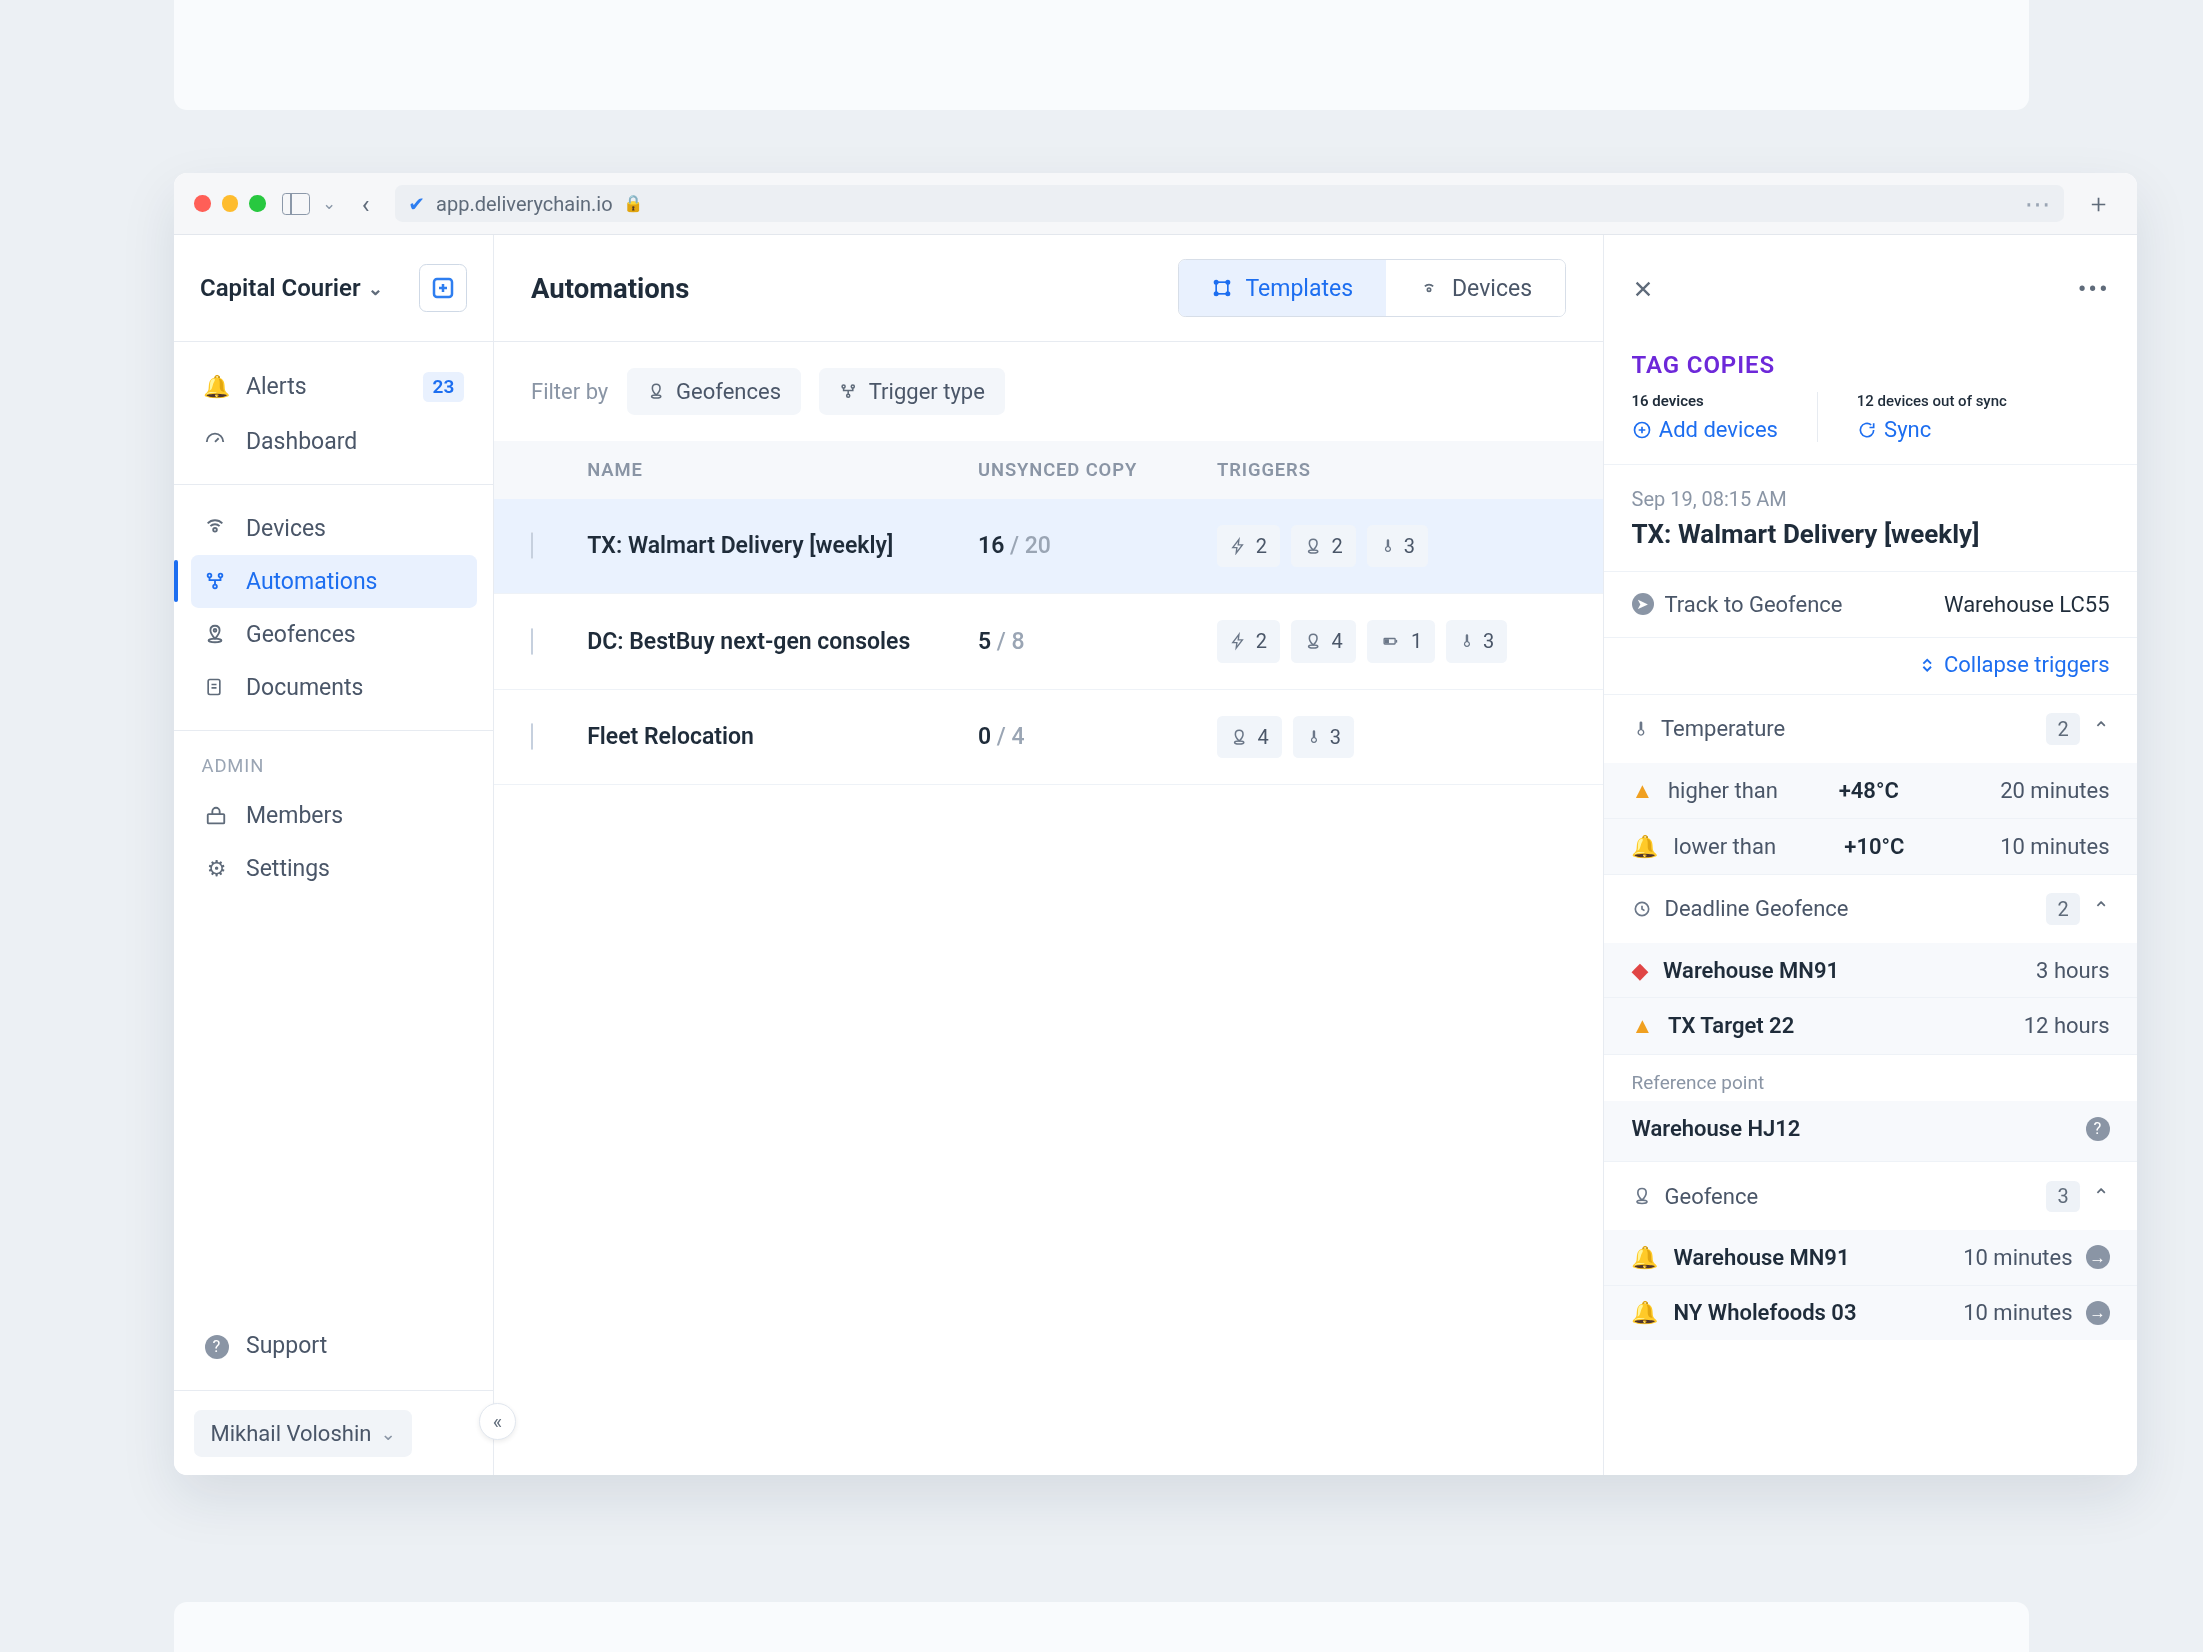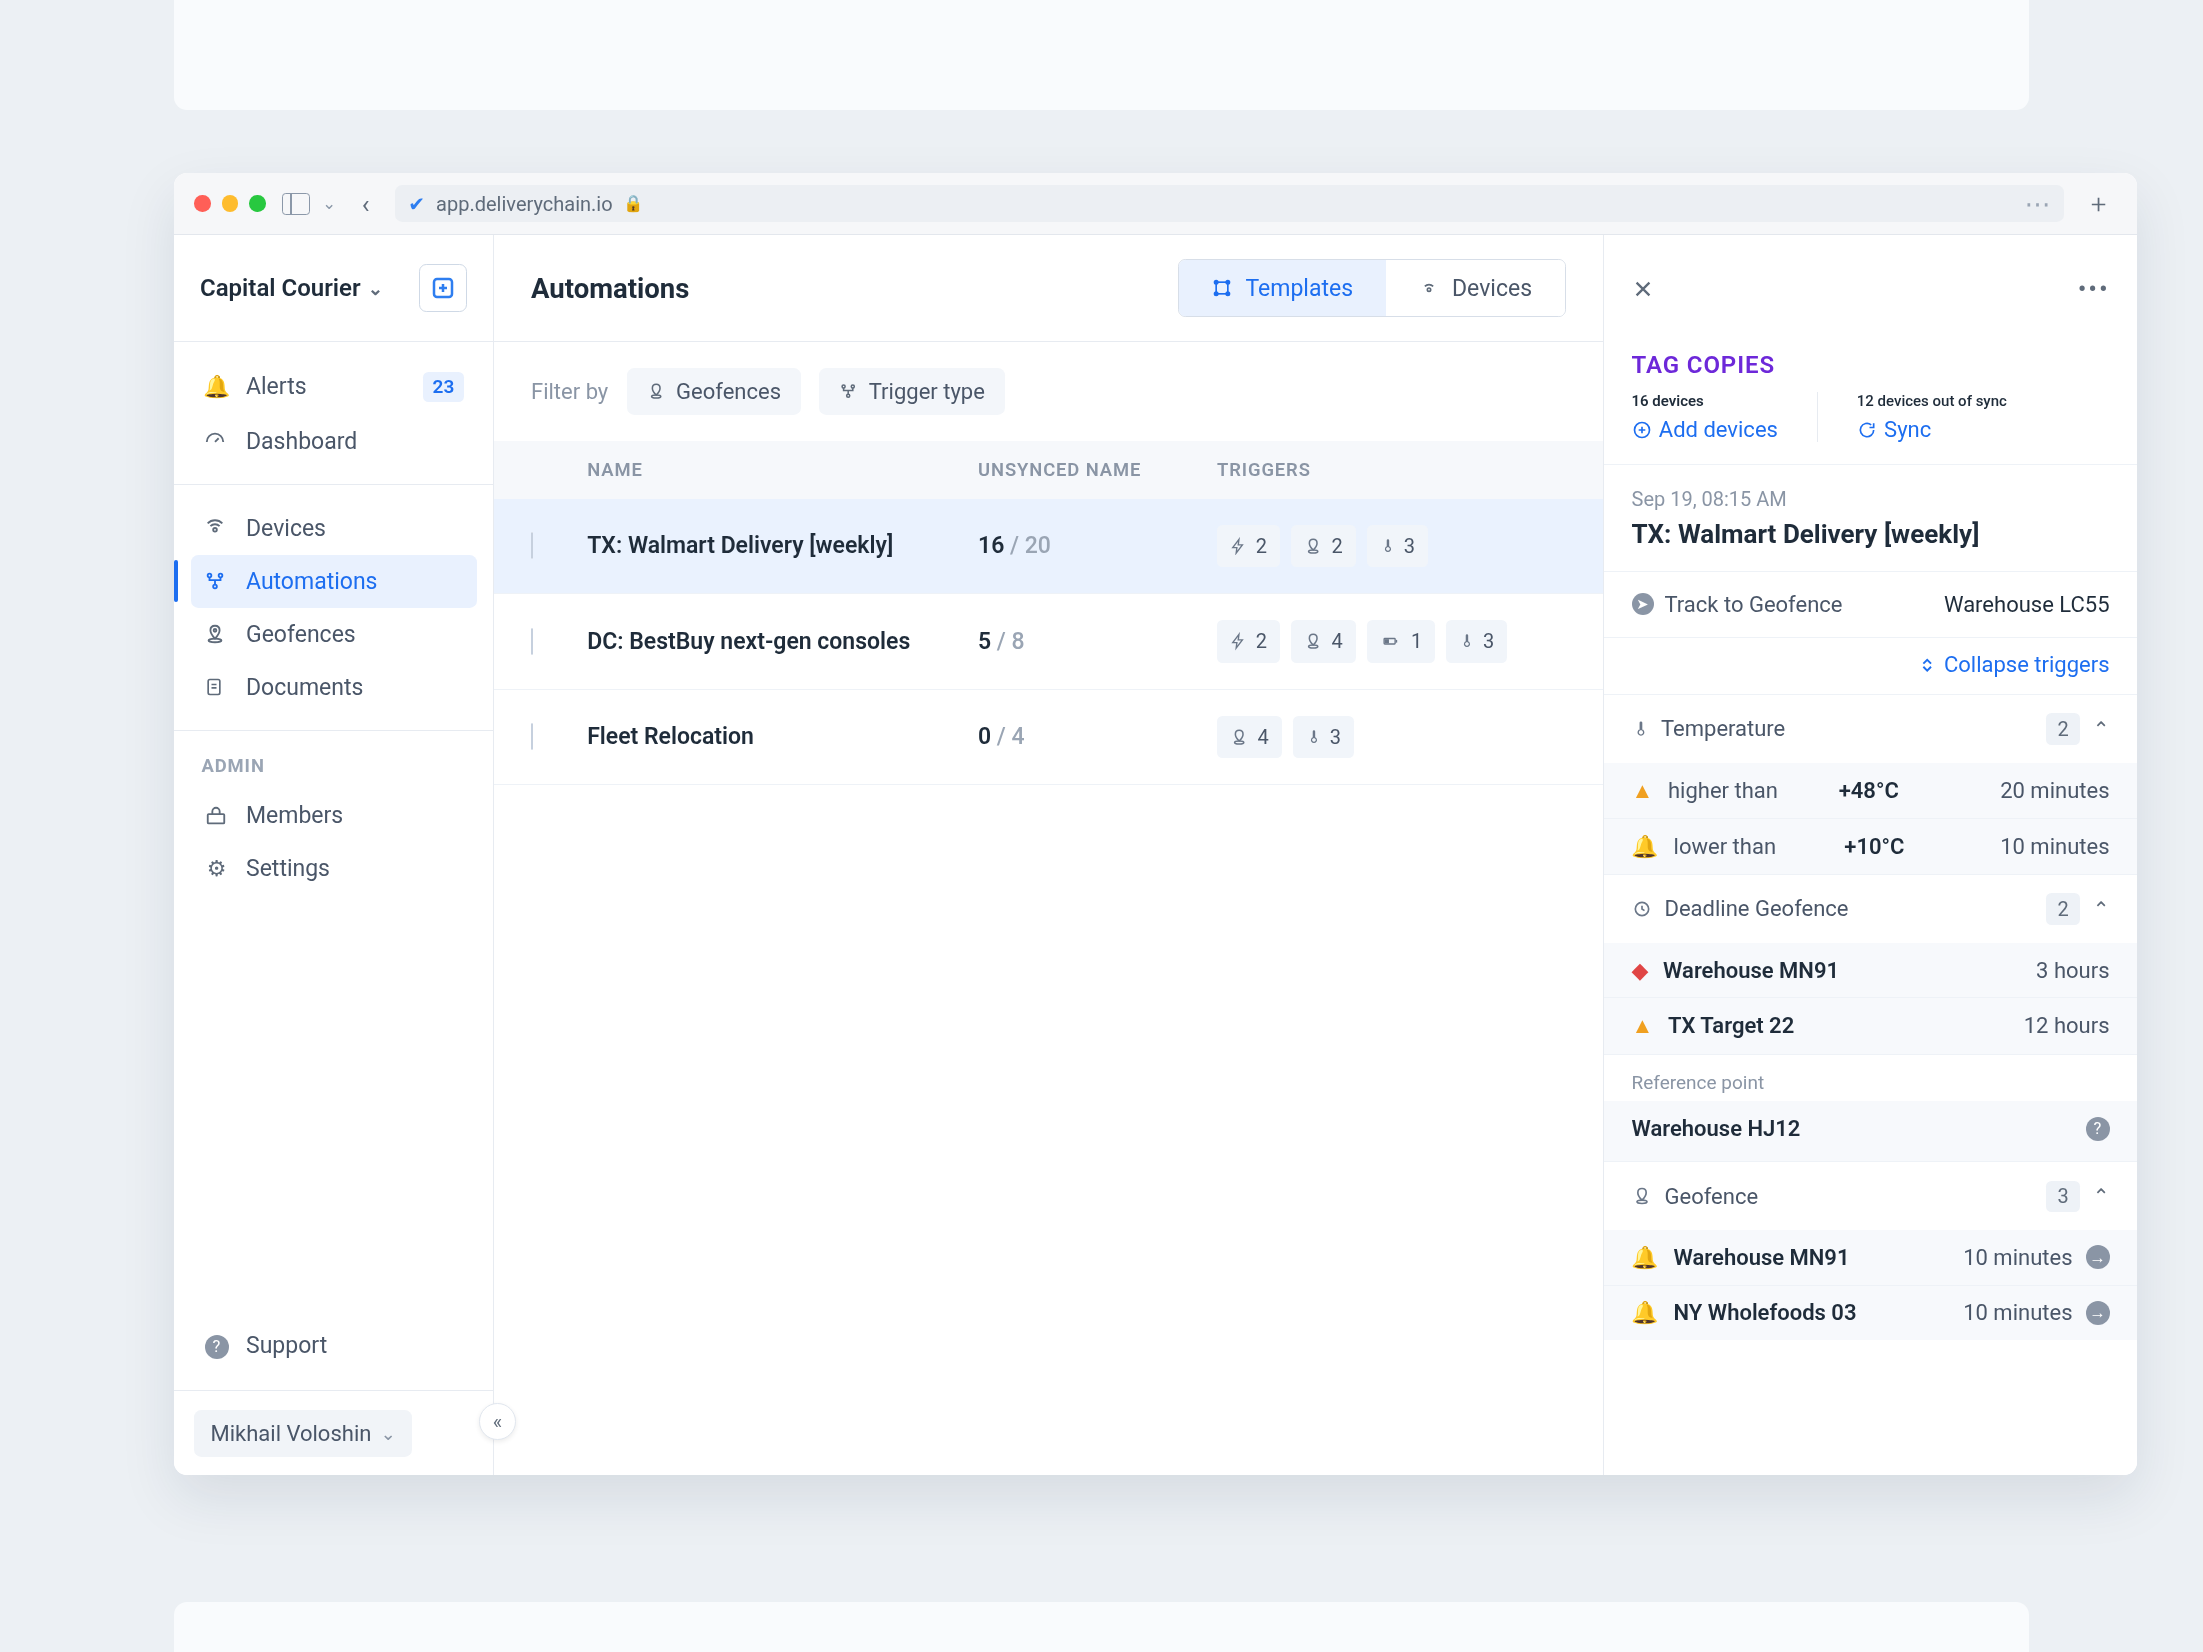--- a/index.html
+++ b/index.html
@@ -87,21 +87,21 @@
   padding: 0 26px;
   border-bottom: 0.9px solid #e7ebf1;
 }
 .org-name { font-weight: 600; font-size: 24px; display: flex; align-items: center; gap: 7.3px; justify-content: space-between; }
 .org-name .chev { font-size: 18.4px; color:#5f6b7a; }
 .add-sq {
   width: 48px; height: 48px; border-radius: 7.3px; border: 1.8px solid #cfd9e6; display: flex; align-items: center; justify-content: center; color:#2e7ef0; font-size: 27.5px;
 }
 .nav-section { padding: 16.5px 16.5px; }
 .nav-section + .nav-section { border-top: 0.9px solid #e7ebf1; }
-.nav-header { font-size: 18.4px; letter-spacing: 0.9px; color:#9aa5b4; padding: 7.3px 11px 13px; font-weight: bold; }
+.nav-header { font-size: 18.4px; letter-spacing: 0.9px; color:#9aa5b4; padding: 7.3px 11px 13px; }
 .nav-item {
   display: flex; align-items: center; gap: 16.5px;
   padding: 13px 13px; border-radius: 7.3px; color:#4a5668; font-size: 23px;
   position: relative;
 }
 .nav-item.active { background: #e9f1fe; color:#1d6ef0; }
 .nav-item.active::before { content:""; position:absolute; left:-16.5px; top:5.5px; bottom:5.5px; width:3.7px; background:#1d6ef0; border-radius: 2.8px; }
 .nav-item .badge {
   margin-left: auto; background:#e9f1fe; color:#1d6ef0; font-size:19px; padding:3.7px 9.2px; border-radius:5.5px; font-weight:600;
 }
@@ -446,21 +446,21 @@
                     <path d="M6 8v3h12V8M12 11v5"></path>
                   </svg>
               </span>
               <span>Trigger type</span>
             </span>
           </div>
 
           <div class="table-head">
             <span></span>
             <span class="th-name">NAME</span>
-            <span>UNSYNCED NAME</span>
+            <span>UNSYNCED COPY</span>
             <span>TRIGGERS</span>
           </div>
 
           <div id="rows">
               <div class="row selected">
     <span><span class="chk"></span></span>
     <span class="row-name">TX: Walmart Delivery [weekly]</span>
     <span class="unsynced">16 <span class="total">/ 20</span></span>
     <span class="trigger-pills">
                   <span class="tpill">

